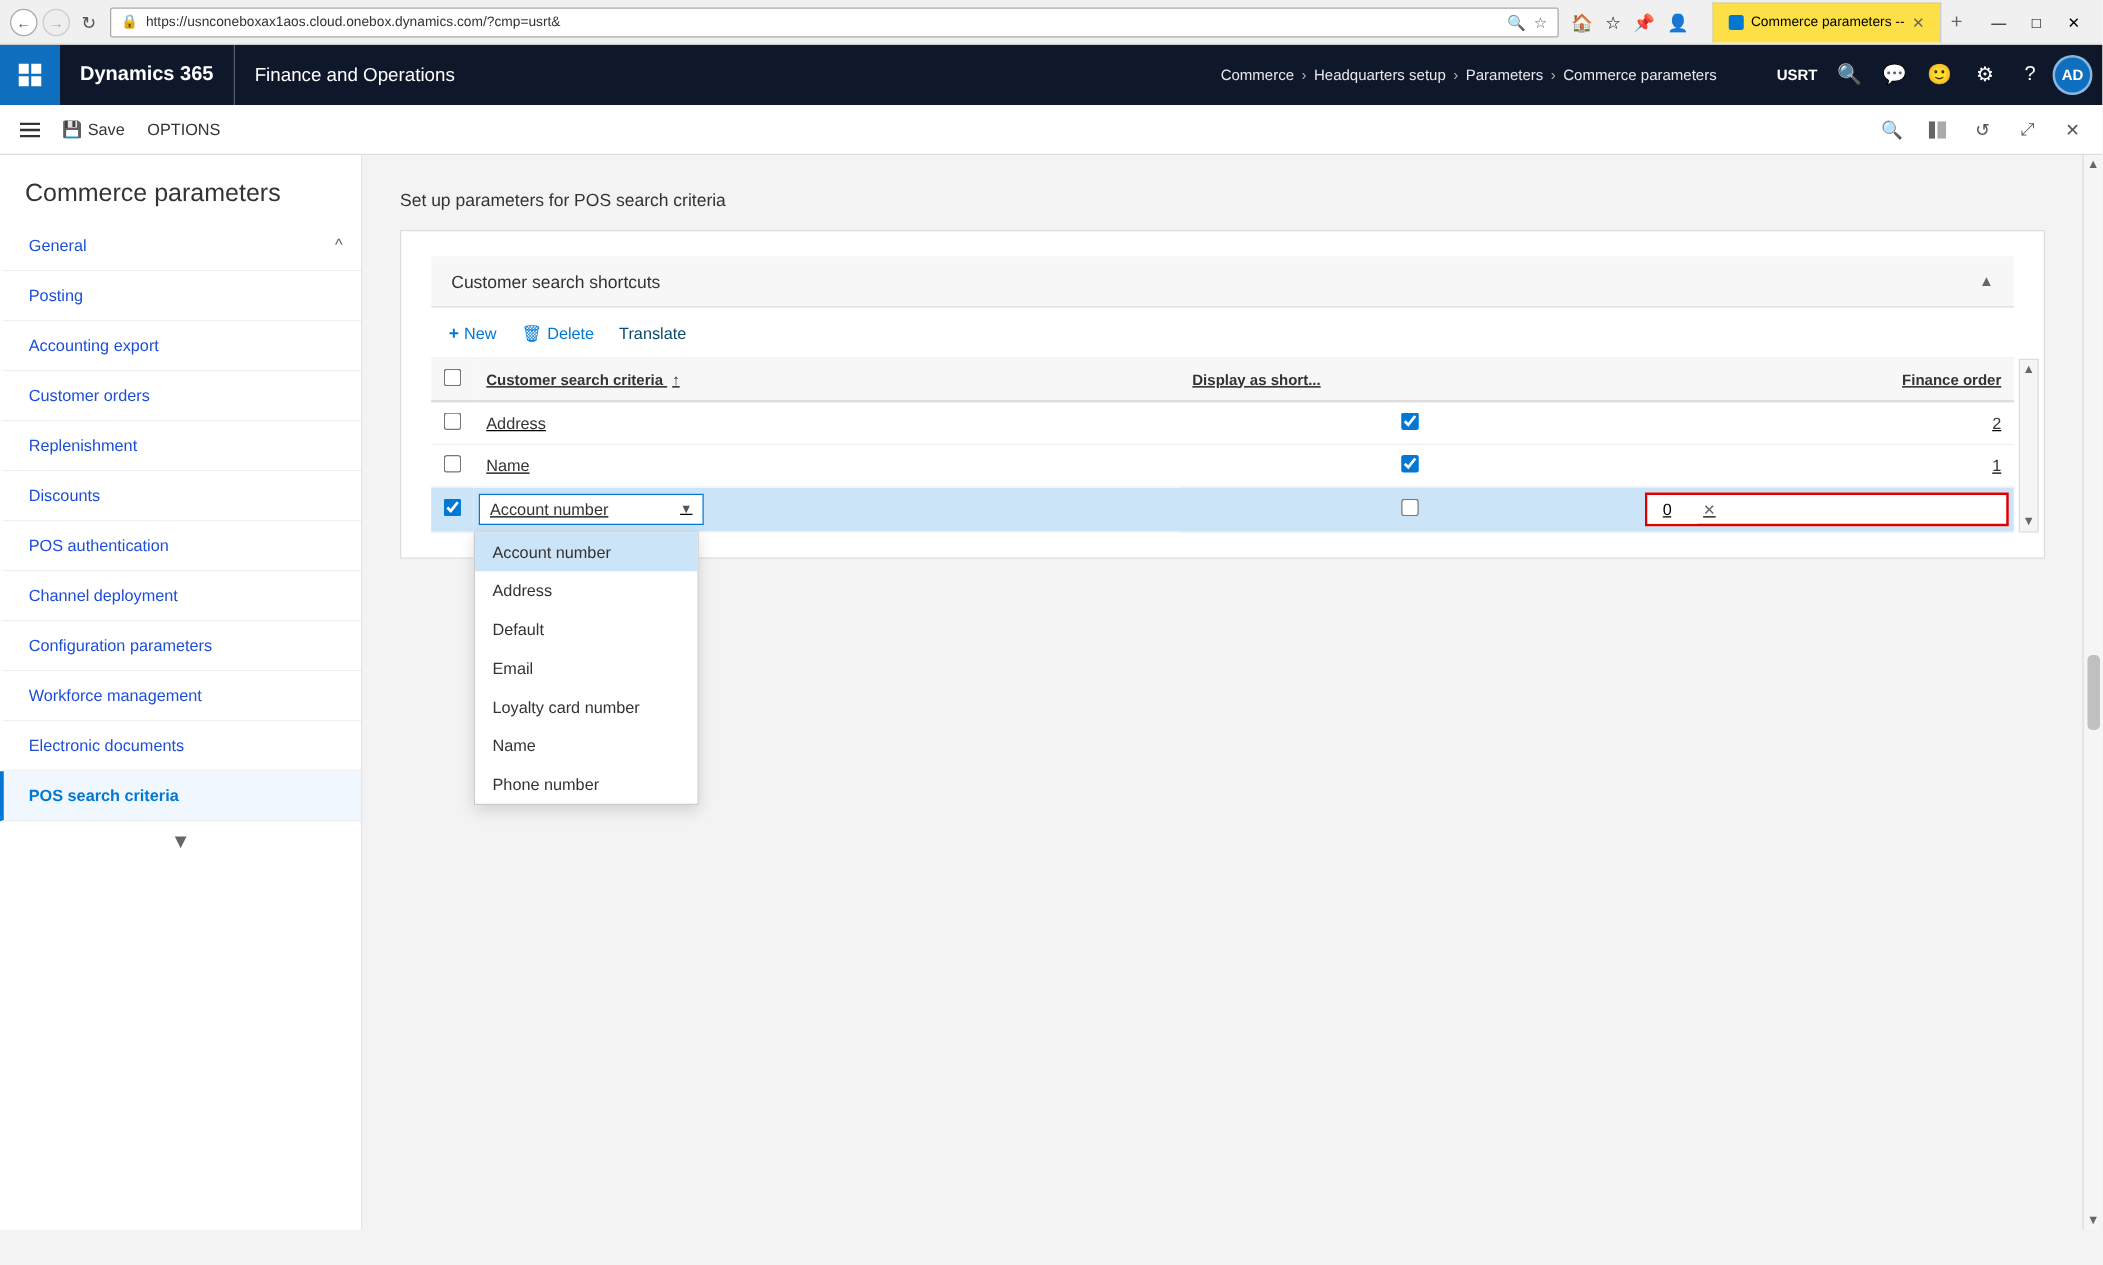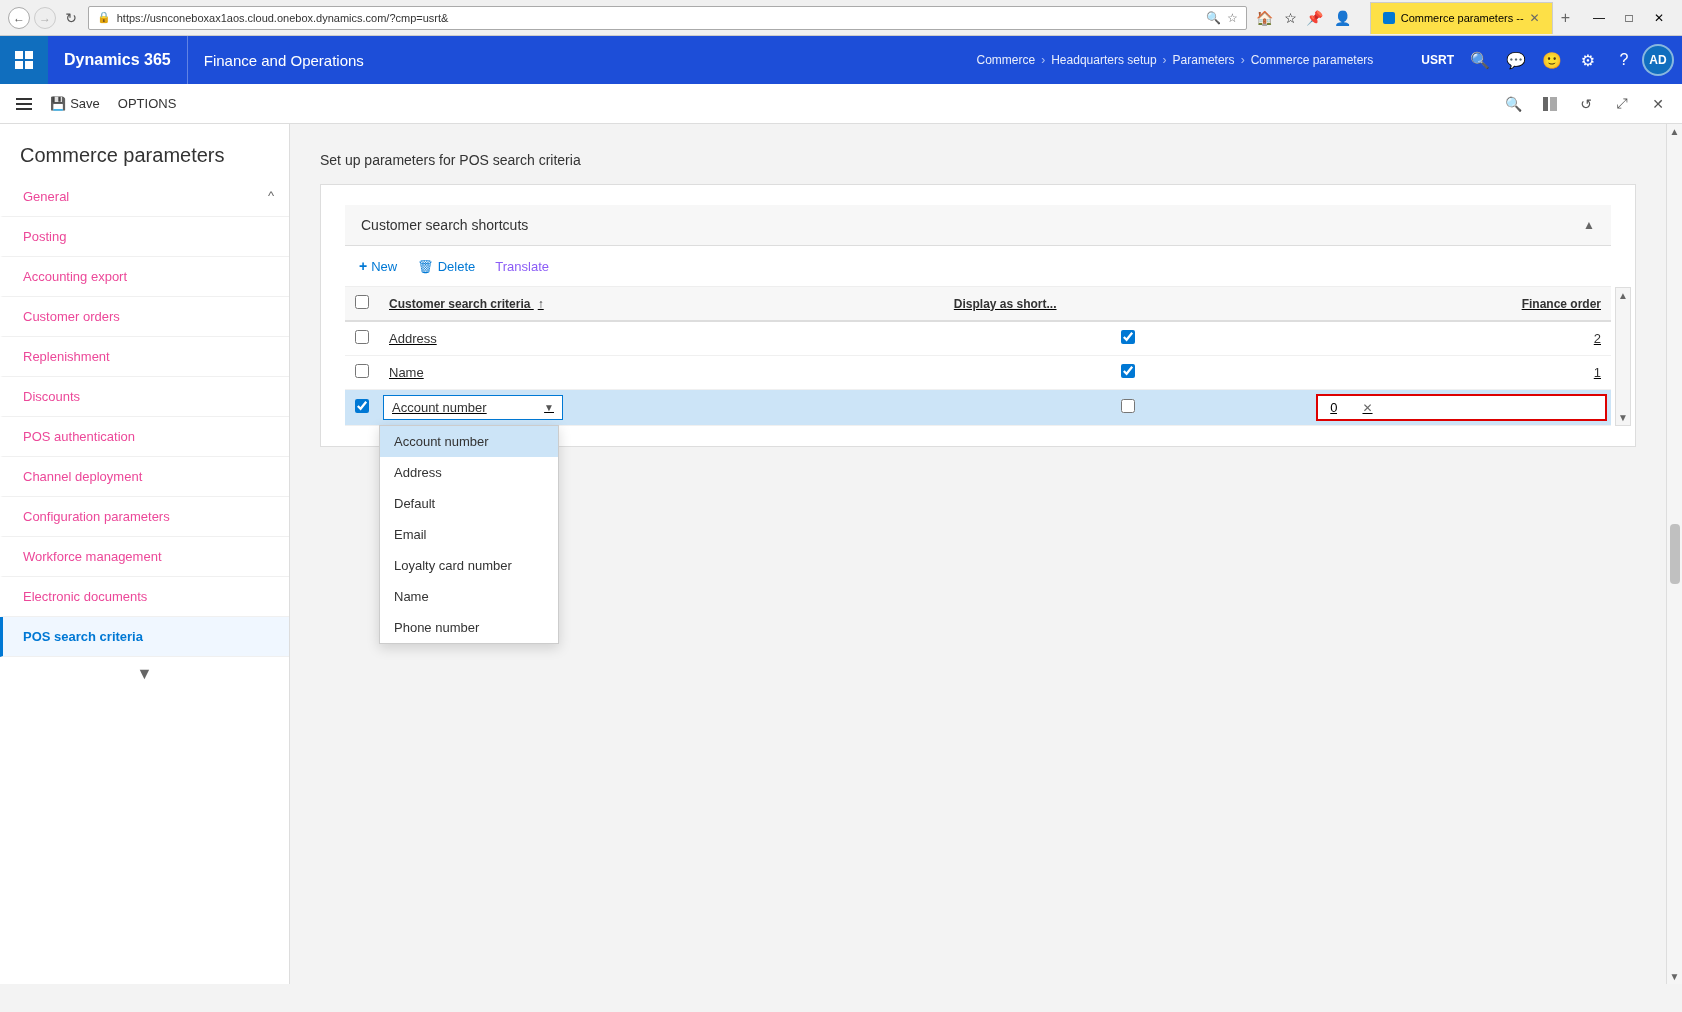--- a/index.html
+++ b/index.html
@@ -6,21 +6,21 @@
     body { font-family: 'Segoe UI', sans-serif; font-size: 13px; background: #f3f3f3; overflow: hidden; }
     .browser-btn {
       width: 18px; height: 18px; border: none; background: none;
       cursor: pointer; display: flex; align-items: center; justify-content: center;
       color: #555; font-size: 12px;
     }
     .top-chrome { display: flex; height: 36px; }
 
     
     .nav-bar {
-      background: #1d4ed8;
+      background: #0f172a;
       height: 48px;
       display: flex;
       align-items: center;
       color: white;
     }
     .nav-apps-icon {
       width: 48px; height: 48px; display: flex; align-items: center; justify-content: center;
       background: #106ebe; cursor: pointer; font-size: 18px;
     }
     .nav-dynamics {
@@ -69,21 +69,21 @@
 
     
     .left-nav {
       width: 290px; background: white; border-right: 1px solid #ddd; overflow-y: auto;
       flex-shrink: 0;
     }
     .left-nav-header {
       padding: 20px 20px 10px; font-size: 20px; font-weight: 300; color: #333;
     }
     .nav-item {
-      padding: 12px 20px; cursor: pointer; color: #ec4899; font-size: 13px;
+      padding: 12px 20px; cursor: pointer; color: #1d4ed8; font-size: 13px;
       border-left: 3px solid transparent; border-bottom: 1px solid #f0f0f0;
     }
     .nav-item.active { border-left-color: #0078d4; color: #0078d4; background: #f0f7ff; font-weight: 600; }
     .nav-collapse-btn {
       position: absolute; right: 0; top: 12px; width: 20px; height: 20px;
       display: flex; align-items: center; justify-content: center; cursor: pointer; color: #666;
     }
     .left-nav-section { position: relative; }
 
     
@@ -102,21 +102,21 @@
     .shortcuts-title { font-size: 14px; font-weight: 400; color: #333; }
 
     
     .table-toolbar {
       display: flex; align-items: center; gap: 0; padding: 8px 4px; border-bottom: 1px solid #eee;
     }
     .table-action {
       display: flex; align-items: center; gap: 4px; padding: 4px 10px; cursor: pointer;
       font-size: 13px; color: #0078d4; background: none; border: none;
     }
-    .table-action.translate { color: #8b5cf6; }
+    .table-action.translate { color: #0c4a6e; }
 
     
     .data-table { width: 100%; border-collapse: collapse; }
     .data-table th {
       background: #f7f7f7; padding: 8px 10px; text-align: left;
       font-size: 12px; font-weight: 600; color: #333; border-bottom: 2px solid #ddd;
       white-space: nowrap;
     }
     .data-table th.check-col { width: 30px; }
     .data-table td {

